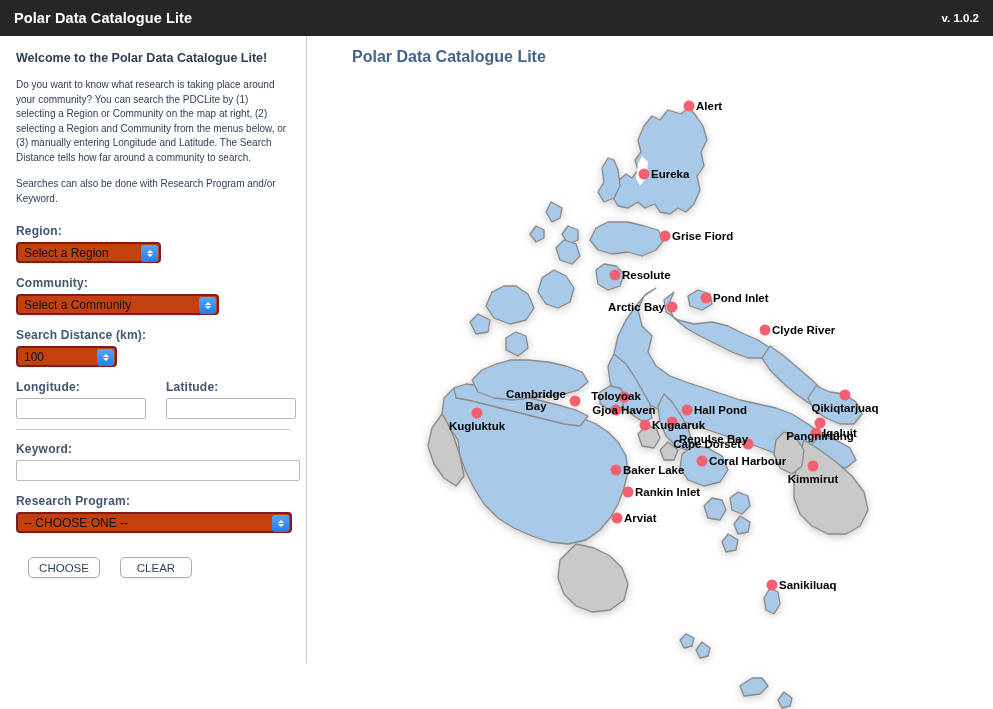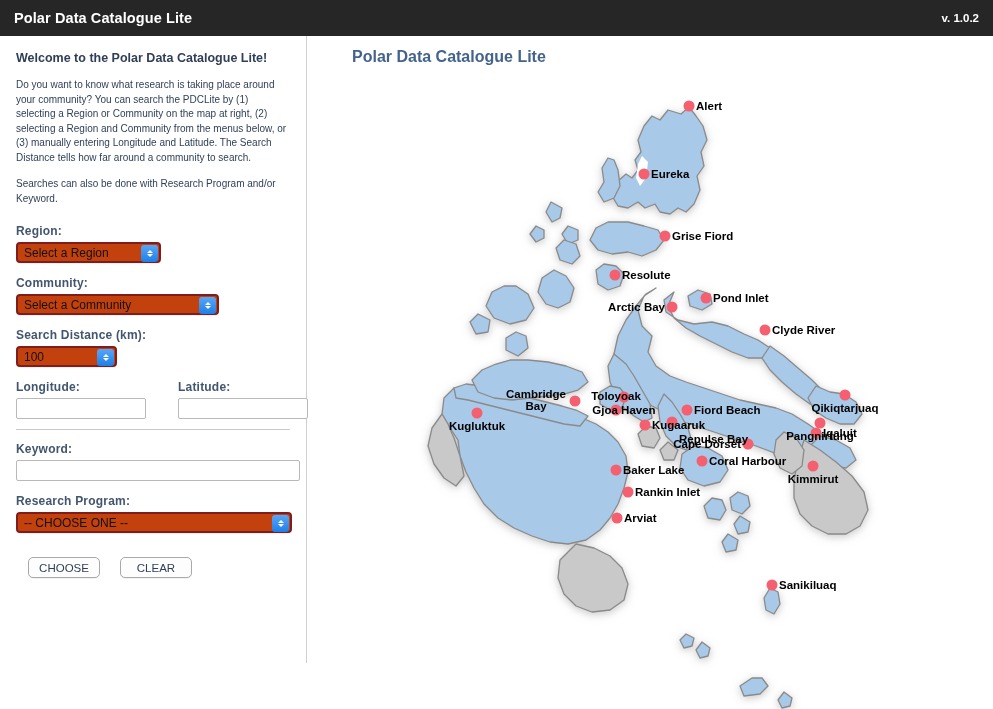--- a/index.html
+++ b/index.html
@@ -90,21 +90,21 @@
 
   .text-input {
     height:21px; border:1px solid #b9b9b9; border-radius:2px;
     background:#fff; font-size:12px; color:#111;
     padding:0 5px; outline:none;
     font-family:"Liberation Sans", sans-serif;
   }
   .w-lonlat { width:130px; }
   .w-keyword { width:284px; }
 
-  .latlon-row { display:flex; gap:32px; }
+  .latlon-row { display:flex; gap:20px; }
   .latlon-col { display:flex; flex-direction:column; }
 
   .divider {
     height:1px; background:#c8c8c8;
     margin:10px 0 12px 0;
   }
 
   .btn-row { display:flex; gap:20px; margin-top:24px; padding-left:12px; }
   .btn {
     height:21px; min-width:72px;
@@ -309,21 +309,21 @@
         <div class="mlabel left" style="left: 357px; top: 271px;">Arctic Bay</div>
         <div class="marker" style="left: 457px; top: 294px; background: rgb(244, 96, 111);"></div>
         <div class="mlabel right" style="left: 464px; top: 294px;">Clyde River</div>
         <div class="marker" style="left: 537px; top: 359px; background: rgb(244, 96, 111);"></div>
         <div class="mlabel below" style="left: 537px; top: 366px;">Qikiqtarjuaq</div>
         <div class="marker" style="left: 512px; top: 387px; background: rgb(244, 96, 111);"></div>
         <div class="mlabel below" style="left: 512px; top: 394px;">Pangnirtung</div>
         <div class="marker" style="left: 308px; top: 374px; background: rgb(244, 96, 111);"></div>
         <div class="mlabel below" style="left: 308px; top: 354px;">Toloyoak</div>
         <div class="marker" style="left: 379px; top: 374px; background: rgb(244, 96, 111);"></div>
-        <div class="mlabel right" style="left: 386px; top: 374px;">Fiord Beach</div>
+        <div class="mlabel right" style="left: 386px; top: 374px;">Hall Pond</div>
         <div class="marker" style="left: 267px; top: 365px; background: rgb(244, 96, 111);"></div>
         <div class="mlabel wrap" style="left: 197px; top: 352px;">Cambridge Bay</div>
         <div class="marker" style="left: 169px; top: 377px; background: rgb(244, 96, 111);"></div>
         <div class="mlabel below" style="left: 169px; top: 384px;">Kugluktuk</div>
         <div class="marker" style="left: 316px; top: 361px; background: rgb(244, 96, 111);"></div>
         <div class="mlabel below" style="left: 316px; top: 368px;">Gjoa Haven</div>
         <div class="marker" style="left: 337px; top: 389px; background: rgb(244, 96, 111);"></div>
         <div class="mlabel right" style="left: 344px; top: 389px;">Kugaaruk</div>
         <div class="marker" style="left: 508px; top: 397px; background: rgb(244, 96, 111);"></div>
         <div class="mlabel right" style="left: 515px; top: 397px;">Iqaluit</div>

